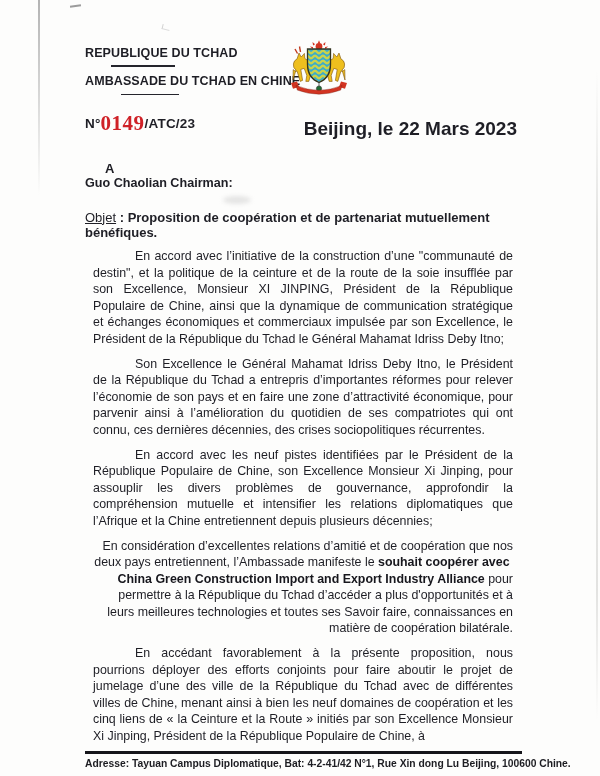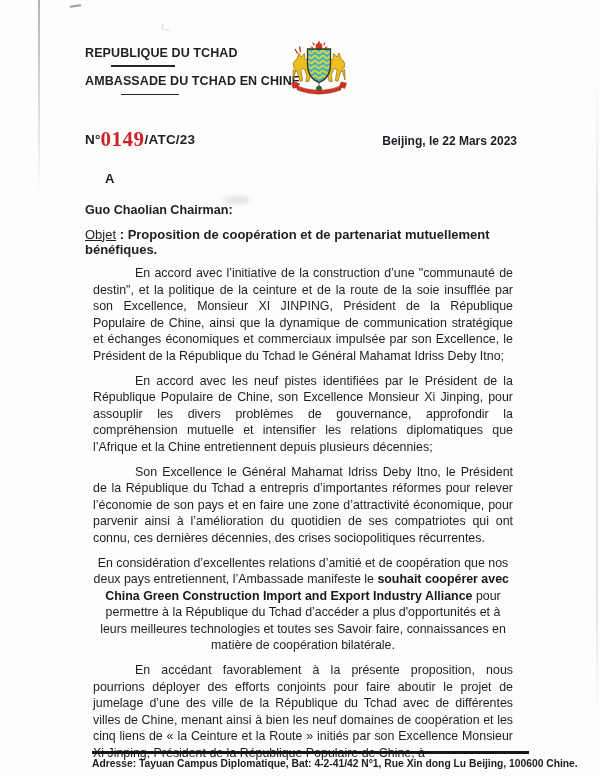--- a/index.html
+++ b/index.html
@@ -24,41 +24,41 @@
   .letterhead{display:flex;align-items:flex-start;margin-top:46px;}
   .lh-left{width:198px;flex:none;}
   .lh-title{font-weight:bold;font-size:12.5px;letter-spacing:.1px;white-space:nowrap;}
   .rule{height:1.6px;background:#25252c;}
   .rule-1{width:64px;margin:5px 0 7px 26px;}
   .rule-2{width:58px;margin:6px 0 0 36px;}
   .lh-emblem{flex:none;width:72px;margin-top:-6px;}
   .lh-right{flex:none;margin-left:8px;}
   .rule-3{width:46px;margin:7px 0 0 36px;}
 
-  .ref-row{display:flex;justify-content:space-between;align-items:flex-start;margin-top:27px;}
+  .ref-row{display:flex;justify-content:space-between;align-items:flex-start;margin-top:11px;}
   .ref{font-weight:bold;font-size:13.5px;letter-spacing:.2px;}
   .ref-num{color:#cf2127;font-family:"Liberation Serif","DejaVu Serif",serif;
     font-size:21px;font-weight:bold;letter-spacing:.5px;line-height:1;vertical-align:-2px;}
-  .date{font-weight:bold;font-size:12px;margin:5px 4px 0 0;}
+  .date{font-weight:bold;font-size:19px;margin:5px 4px 0 0;}
 
   .salutation{font-weight:bold;font-size:13px;margin:21px 0 0 20px;}
-  .recipient{margin-top:17px;font-weight:bold;font-size:12.6px;line-height:14.6px;}
-  .subject{margin-top:9px;font-size:13px;line-height:15.2px;font-weight:bold;}
+  .recipient{margin-top:0;font-weight:bold;font-size:12.6px;line-height:14.6px;}
+  .subject{margin-top:19px;font-size:13px;line-height:15.2px;font-weight:bold;}
   .subject-label{font-weight:normal;text-decoration:underline;}
 
   .body-text p{font-size:12.4px;line-height:16.6px;margin:8px;}
   .p-just{text-align:justify;text-indent:42px;}
   .p1{margin-top:26px;}
   .p2{margin-top:14px;}
   .p3{margin-top:13px;}
-  .p4{margin-top:15px;text-align:center;text-indent:0;}
+  .p4{margin-top:15px;text-align:right;text-indent:0;}
   .p5{margin-top:14px;}
   .b{font-weight:bold;color:#17171d;}
 
-  .footer{position:absolute;left:92px;top:751px;width:437px;}
+  .footer{position:absolute;left:85px;top:751px;width:437px;}
   .footer-rule{height:3.2px;background:#15151a;}
   .footer-text{font-weight:bold;font-size:10.3px;text-align:center;margin-top:4px;color:#1d1d22;white-space:nowrap;}
 </style>
 </head>
 <body>
 
 <div class="scan-edge-left"></div>
 <div class="scan-edge-right"></div>
 <div class="mark-1"></div>
 <div class="mark-2"></div>
@@ -125,22 +125,22 @@
   <div class="salutation">A</div>
 
   <div class="recipient">
     <div>Guo Chaolian Chairman:</div>
   </div>
 
   <div class="subject"><span class="subject-label">Objet</span><span> : </span><span>Proposition de coopération et de partenariat mutuellement bénéfiques.</span></div>
 
   <div class="body-text">
     <p class="p-just p1">En accord avec l’initiative de la construction d’une "communauté de destin", et la politique de la ceinture et de la route de la soie insufflée par son Excellence, Monsieur XI JINPING, Président de la République Populaire de Chine, ainsi que la dynamique de communication stratégique et échanges économiques et commerciaux impulsée par son Excellence, le Président de la République du Tchad le Général Mahamat Idriss Deby Itno;</p>
+    <p class="p-just p3">Son Excellence le Général Mahamat Idriss Deby Itno, le Président de la République du Tchad a entrepris d’importantes réformes pour relever l’économie de son pays et en faire une zone d’attractivité économique, pour parvenir ainsi à l’amélioration du quotidien de ses compatriotes qui ont connu, ces dernières décennies, des crises sociopolitiques récurrentes.</p>
     <p class="p-just p2">En accord avec les neuf pistes identifiées par le Président de la République Populaire de Chine, son Excellence Monsieur Xi Jinping, pour assouplir les divers problèmes de gouvernance, approfondir la compréhension mutuelle et intensifier les relations diplomatiques que l’Afrique et la Chine entretiennent depuis plusieurs décennies;</p>
-    <p class="p-just p3">Son Excellence le Général Mahamat Idriss Deby Itno, le Président de la République du Tchad a entrepris d’importantes réformes pour relever l’économie de son pays et en faire une zone d’attractivité économique, pour parvenir ainsi à l’amélioration du quotidien de ses compatriotes qui ont connu, ces dernières décennies, des crises sociopolitiques récurrentes.</p>
     <p class="p4"><span>En considération d’excellentes relations d’amitié et de coopération que nos deux pays entretiennent, l’Ambassade manifeste le </span><span class="b">souhait coopérer avec&nbsp; China Green Construction Import and Export Industry Alliance</span><span> pour permettre à la République du Tchad d’accéder a plus d'opportunités et à leurs meilleures technologies et toutes ses Savoir faire, connaissances en matière de coopération bilatérale.</span></p>
     <p class="p-just p5">En accédant favorablement à la présente proposition, nous pourrions déployer des efforts conjoints pour faire aboutir le projet de jumelage d’une des ville de la République du Tchad avec de différentes villes de Chine, menant ainsi à bien les neuf domaines de coopération et les cinq liens de « la Ceinture et la Route » initiés par son Excellence Monsieur Xi Jinping, Président de la République Populaire de Chine, à</p>
   </div>
 
 </div>
 
 <div class="footer">
   <div class="footer-rule"></div>
   <div class="footer-text">Adresse: Tayuan Campus Diplomatique, Bat: 4-2-41/42 N°1, Rue Xin dong Lu Beijing, 100600 Chine.</div>
 </div>

